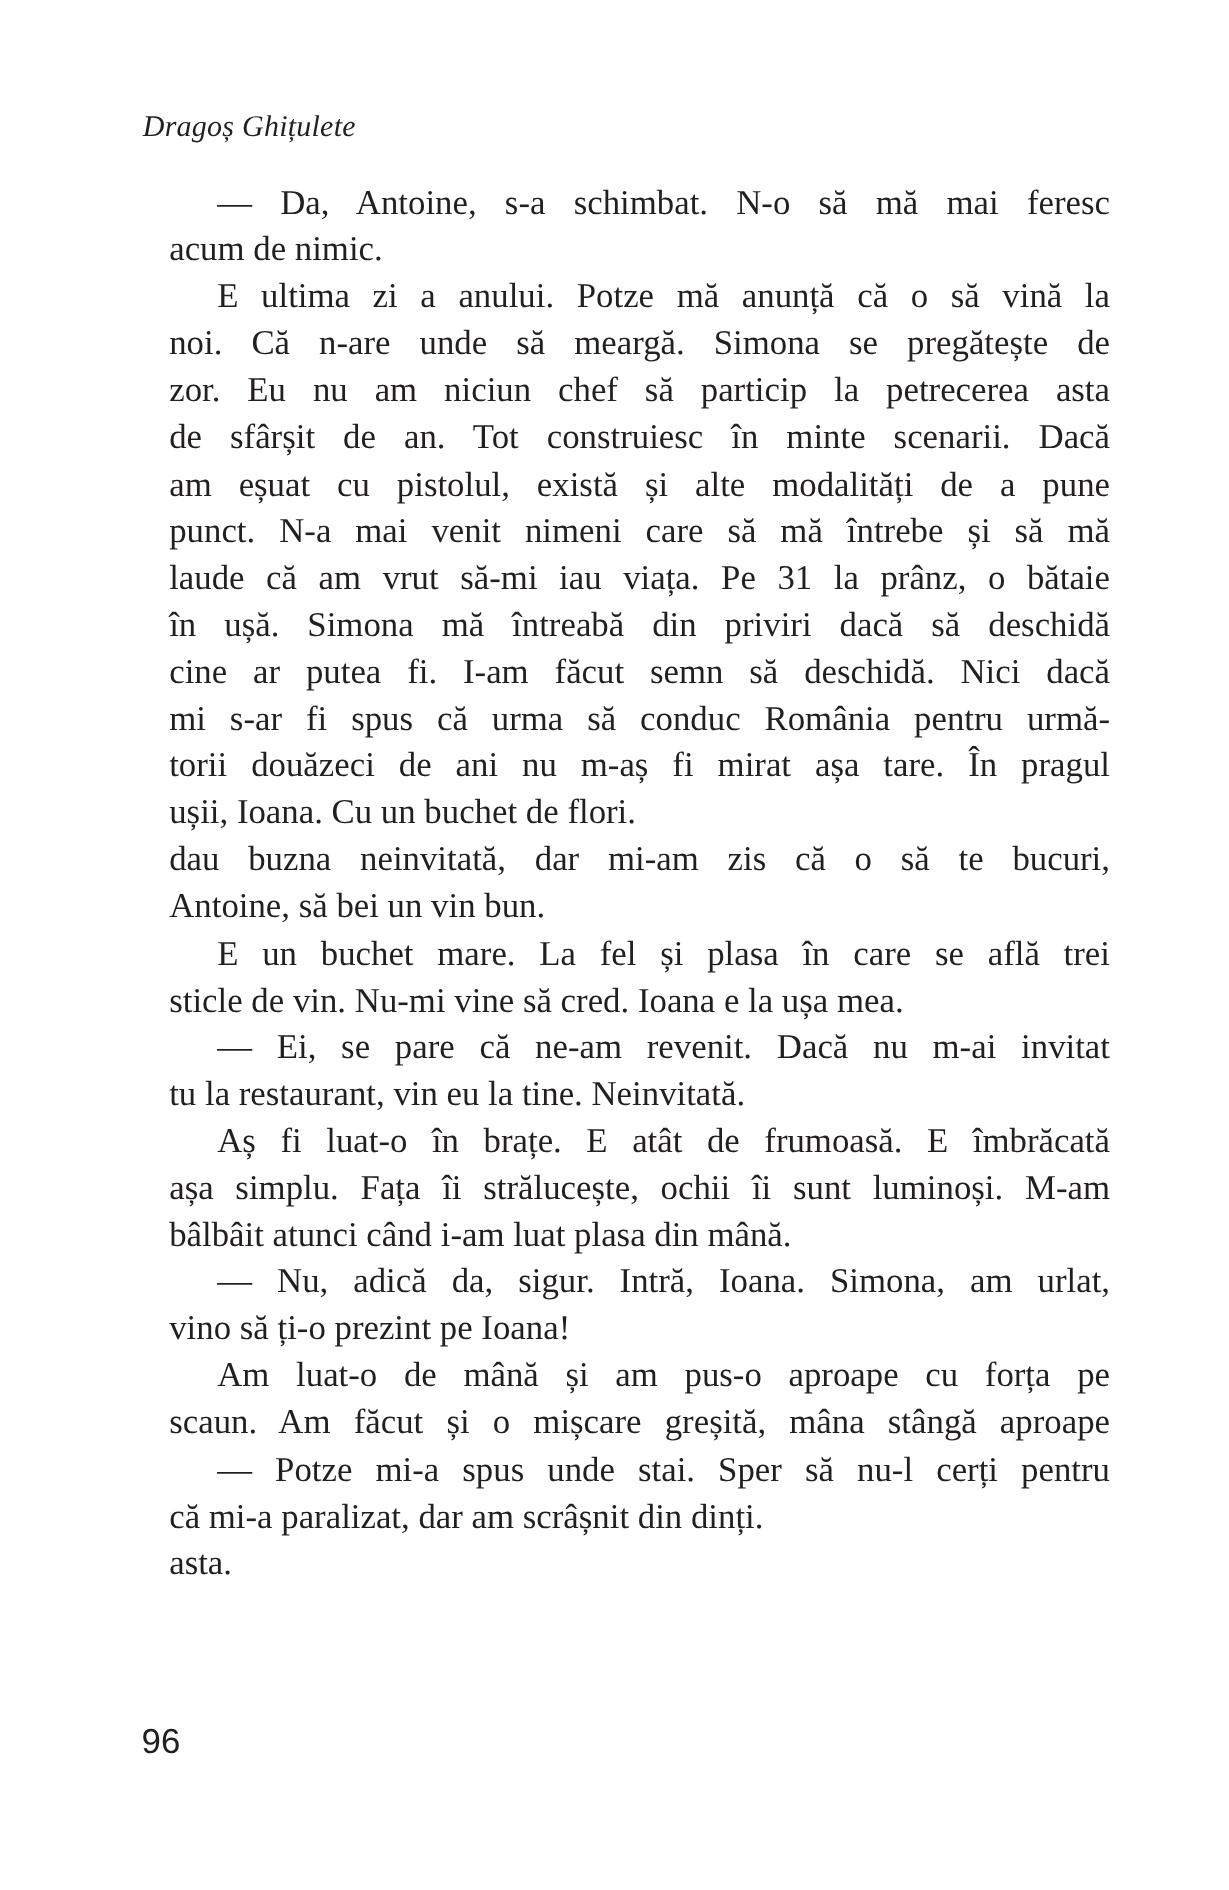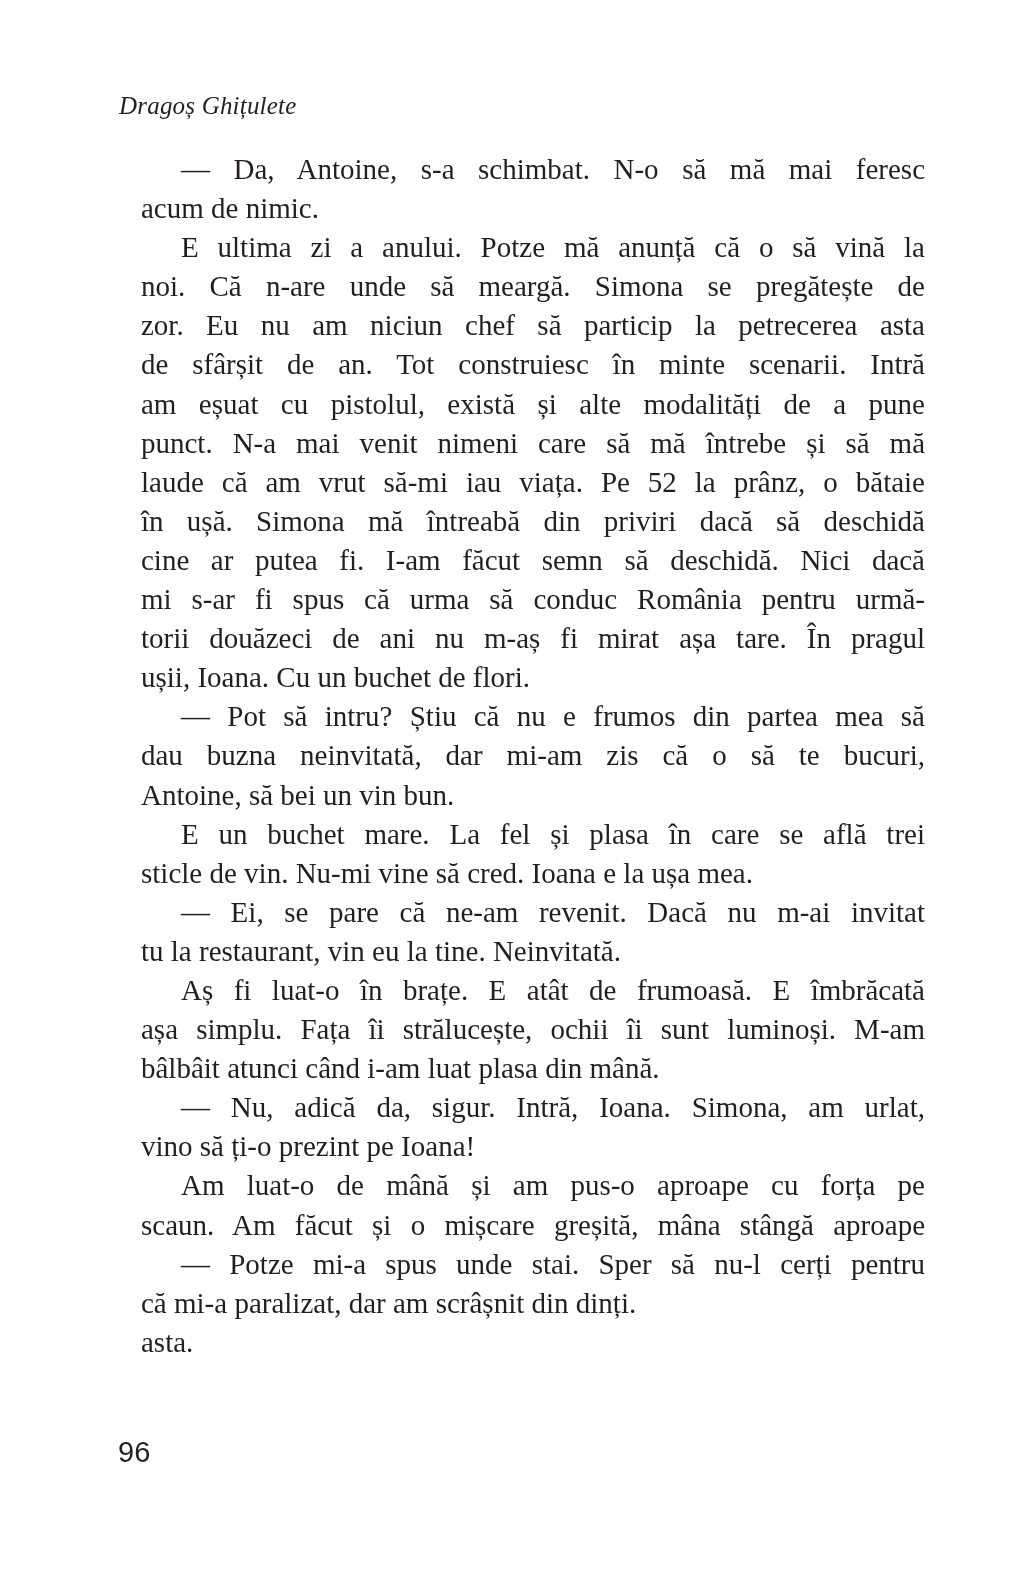--- a/index.html
+++ b/index.html
@@ -30,30 +30,29 @@
 <body>
 
 <div class="page">
   <div class="running-head">Dragoș Ghițulete</div>
   <div class="body-text" id="body-text">
       <span class="line indent">— Da, Antoine, s-a schimbat. N-o să mă mai feresc</span>
       <span class="line last">acum de nimic.</span>
       <span class="line indent">E ultima zi a anului. Potze mă anunță că o să vină la</span>
       <span class="line">noi. Că n-are unde să meargă. Simona se pregătește de</span>
       <span class="line">zor. Eu nu am niciun chef să particip la petrecerea asta</span>
-      <span class="line">de sfârșit de an. Tot construiesc în minte scenarii. Intră</span>
+      <span class="line">de sfârșit de an. Tot construiesc în minte scenarii. Dacă</span>
       <span class="line">am eșuat cu pistolul, există și alte modalități de a pune</span>
       <span class="line">punct. N-a mai venit nimeni care să mă întrebe și să mă</span>
-      <span class="line">laude că am vrut să-mi iau viața. Pe 52 la prânz, o bătaie</span>
+      <span class="line">laude că am vrut să-mi iau viața. Pe 31 la prânz, o bătaie</span>
       <span class="line">în ușă. Simona mă întreabă din priviri dacă să deschidă</span>
       <span class="line">cine ar putea fi. I-am făcut semn să deschidă. Nici dacă</span>
       <span class="line">mi s-ar fi spus că urma să conduc România pentru urmă-</span>
       <span class="line">torii douăzeci de ani nu m-aș fi mirat așa tare. În pragul</span>
       <span class="line last">ușii, Ioana. Cu un buchet de flori.</span>
-      <span class="line indent">— Pot să intru? Știu că nu e frumos din partea mea să</span>
       <span class="line">dau buzna neinvitată, dar mi-am zis că o să te bucuri,</span>
       <span class="line last">Antoine, să bei un vin bun.</span>
       <span class="line indent">E un buchet mare. La fel și plasa în care se află trei</span>
       <span class="line last">sticle de vin. Nu-mi vine să cred. Ioana e la ușa mea.</span>
       <span class="line indent">— Ei, se pare că ne-am revenit. Dacă nu m-ai invitat</span>
       <span class="line last">tu la restaurant, vin eu la tine. Neinvitată.</span>
       <span class="line indent">Aș fi luat-o în brațe. E atât de frumoasă. E îmbrăcată</span>
       <span class="line">așa simplu. Fața îi strălucește, ochii îi sunt luminoși. M-am</span>
       <span class="line last">bâlbâit atunci când i-am luat plasa din mână.</span>
       <span class="line indent">— Nu, adică da, sigur. Intră, Ioana. Simona, am urlat,</span>

